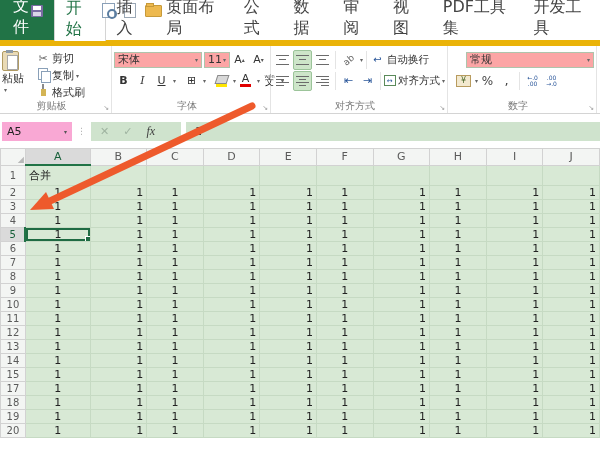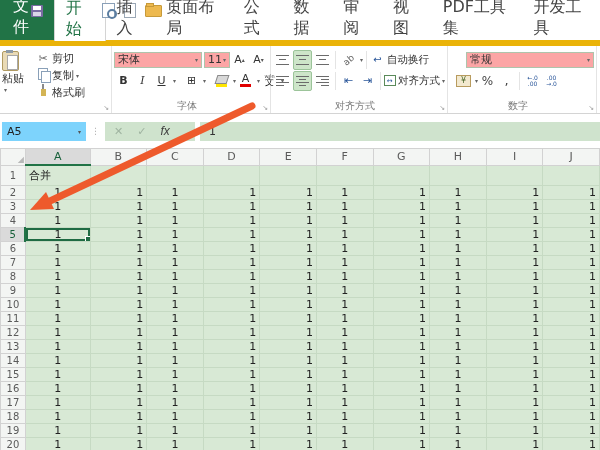--- a/index.html
+++ b/index.html
@@ -77,26 +77,26 @@
   .wrapic{color:#2b579a;font-size:10px}
   
   .g-num{width:149px}
   .numfmt{width:134px;margin-left:16px;font-size:11px}
   .curic{width:13px;height:10px;background:#f3e9cf;border:1px solid #b89b5e;display:inline-flex;align-items:center;justify-content:center;font-size:8px;color:#4d6b2f}
   .decbtn{font-size:6px;line-height:6px;color:#2b579a;white-space:pre-line;text-align:center}
   .pctic{font-size:12px;color:#444}.commaic{font-size:13px;color:#444;line-height:8px}
   .sliver{flex:1;background:#fff}
   
   .fbar{height:24px;display:flex;align-items:center;gap:5px;padding:5px 0 7px 2px}
-  .namebox{width:84px;height:19px;background:#7dd3fc;display:flex;align-items:center;padding:0 5px;box-sizing:border-box;color:#222}
+  .namebox{width:70px;height:19px;background:#f9a8d4;display:flex;align-items:center;padding:0 5px;box-sizing:border-box;color:#222}
   .namebox .dd{margin-left:auto;color:#555}
   .dots{color:#b5b5b5;font-size:9px;letter-spacing:0}
   .fxbox{width:90px;height:19px;background:#cfe3cd;display:flex;align-items:center;gap:14px;padding:0 9px;box-sizing:border-box}
   .fx-cancel,.fx-enter{color:#9fb3a0;font-size:11px}
-  .fx-fn{color:#3f3f3f;font-style:italic;font-family:Liberation Sans, sans-serif;font-size:12px}
+  .fx-fn{color:#3f3f3f;font-style:italic;font-family:Liberation Serif, serif;font-size:12px}
   .finput{flex:1;height:19px;background:#cfe3cd;display:flex;align-items:center;padding:0 9px}
   
   .sheet{position:absolute;left:0;top:148px;right:0;bottom:0;overflow:hidden}
   table{border-collapse:collapse;table-layout:fixed}
   th{font-weight:normal}
   thead th{height:15px;background:#f3f5f3;border:1px solid #d2d2d2;color:#5a5a5a;font-size:11px;padding:0}
   tbody th{background:#f3f5f3;border:1px solid #d2d2d2;color:#5a5a5a;font-size:10px;text-align:center;padding:0}
   td{background:#d8e9d5;border-right:1px solid #c6dac3;border-bottom:1px solid #c6dac3;
      font-size:11px;color:#222;padding:0 3px;box-sizing:border-box;overflow:hidden;white-space:nowrap}
   tr{height:14px}
@@ -154,20 +154,21 @@
       <div class="smbtn">
           <span class="ic"><span class="copyic"></span></span>
           <span>复制</span>
           <span class="dd">▾</span>
         </div>
       <div class="smbtn">
           <span class="ic"><span class="brushic"></span></span>
           <span>格式刷</span>
         </div>
     </div>
+    <span class="group-label">剪贴板</span>
     <span class="launcher">↘</span>
   </div>
 
   <div class="group g-font">
     <div class="rrow">
       <div class="combo fontname">
           <span>宋体</span>
           <span class="dd">▾</span>
         </div>
       <div class="combo fontsize">
@@ -554,33 +555,20 @@
           <td class="ta-c">1</td>
           <td class="ta-r">1</td>
           <td class="ta-r">1</td>
           <td class="ta-c">1</td>
           <td class="ta-r">1</td>
           <td class="ta-c">1</td>
           <td class="ta-r">1</td>
           <td class="ta-r">1</td>
         </tr>
         <tr>
-          <th>16</th>
-          <td class="ta-c">1</td>
-          <td class="ta-r">1</td>
-          <td class="ta-c">1</td>
-          <td class="ta-r">1</td>
-          <td class="ta-r">1</td>
-          <td class="ta-c">1</td>
-          <td class="ta-r">1</td>
-          <td class="ta-c">1</td>
-          <td class="ta-r">1</td>
-          <td class="ta-r">1</td>
-        </tr>
-        <tr>
           <th>17</th>
           <td class="ta-c">1</td>
           <td class="ta-r">1</td>
           <td class="ta-c">1</td>
           <td class="ta-r">1</td>
           <td class="ta-r">1</td>
           <td class="ta-c">1</td>
           <td class="ta-r">1</td>
           <td class="ta-c">1</td>
           <td class="ta-r">1</td>

